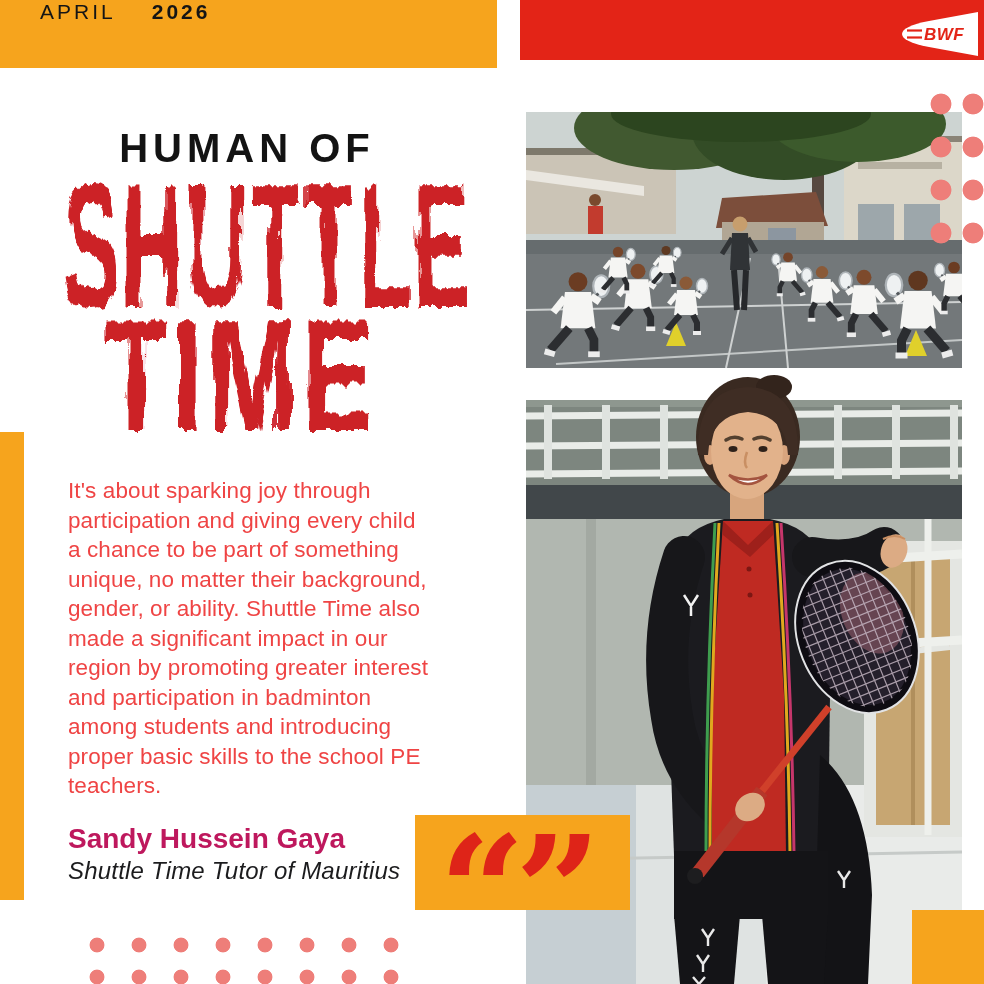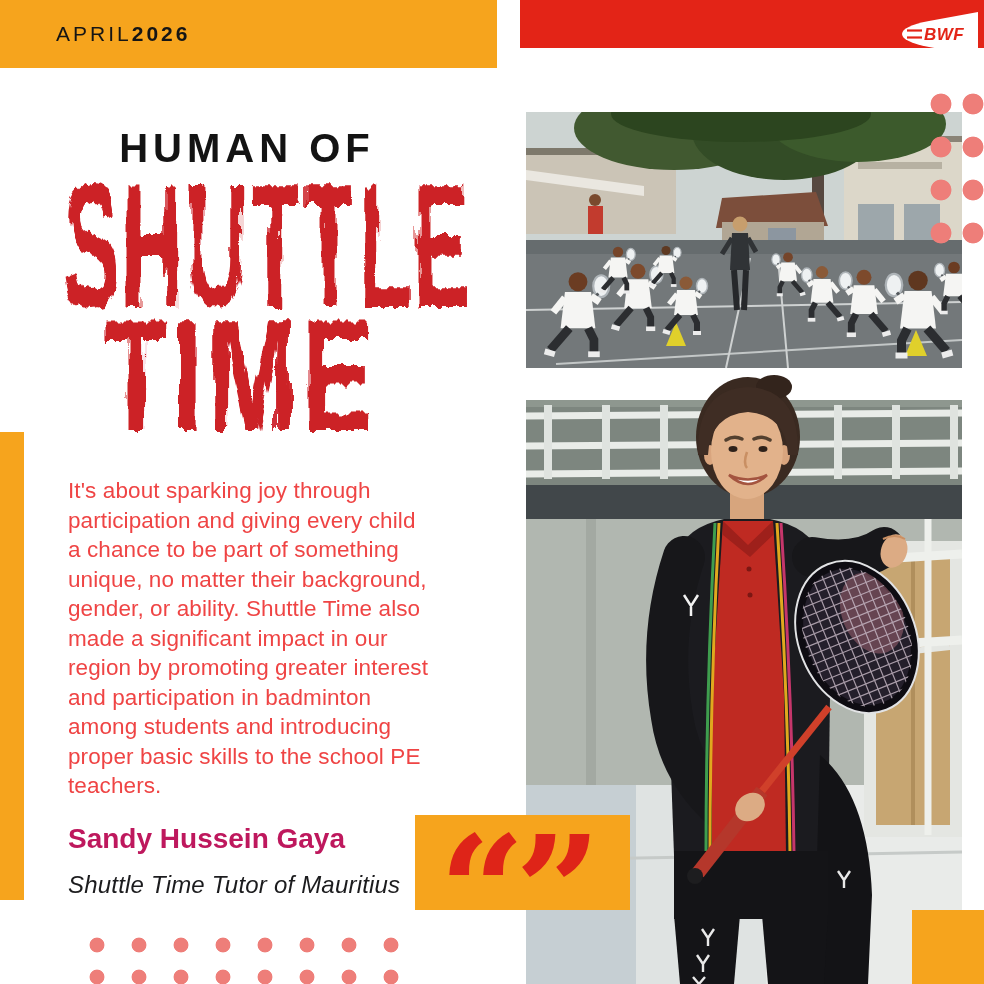--- a/index.html
+++ b/index.html
@@ -2,24 +2,24 @@
 <html><head>
 <meta charset="utf-8">
 <style>
   html,body{margin:0;padding:0;background:#ffffff;}
   #stage{position:relative;width:984px;height:984px;background:#ffffff;overflow:hidden;
          font-family:"Liberation Sans",sans-serif;}
   .abs{position:absolute;}
 
   
   .hdr-left{left:0;top:0;width:497px;height:68px;background:#F6A41D;}
-  .hdr-date{left:56px;top:0;height:68px;display:flex;align-items:center;
+  .hdr-date{left:40px;top:0;height:68px;display:flex;
             font-size:21px;letter-spacing:3px;color:#151515;}
-  .hdr-date .yr{font-weight:bold;}
-  .hdr-right{left:520px;top:0;width:464px;height:48px;background:#E32417;}
+  .hdr-date .yr{font-weight:bold;margin-left:36px;}
+  .hdr-right{left:520px;top:0;width:464px;height:60px;background:#E32417;}
   .bwf-logo{position:absolute;right:6px;top:12px;}
 
   
   .left-strip{left:0;top:432px;width:24px;height:468px;background:#F6A41D;}
   .corner-square{left:912px;top:910px;width:72px;height:74px;background:#F6A41D;}
   .dots-tr{left:925px;top:93px;width:64px;height:172px;
     background-image:radial-gradient(circle at 16px 11px,#EE7E79 10px,rgba(238,126,121,0) 10.8px);
     background-size:32px 43px;background-repeat:repeat;}
   .dots-bl{left:76px;top:931px;width:336px;height:53px;
     background-image:radial-gradient(circle at 21px 14px,#EE7E79 7px,rgba(238,126,121,0) 7.8px);
@@ -27,21 +27,21 @@
 
   
   .title-svg{left:0;top:100px;}
   .title-svg text{font-family:"Liberation Sans",sans-serif;}
 
   
   .quote{left:68px;top:476px;width:418px;font-size:22.5px;line-height:29.5px;
          color:#ef4444;white-space:pre-line;letter-spacing:0.1px;}
   .person{left:68px;top:824px;}
   .person-name{font-size:28px;font-weight:bold;color:#be185d;line-height:30px;}
-  .person-role{font-size:24px;font-style:italic;color:#1c1c1e;margin-top:17px;letter-spacing:0.2px;}
+  .person-role{font-size:24px;font-style:italic;color:#1c1c1e;margin-top:3px;letter-spacing:0.2px;}
 
   
   .quote-box{left:415px;top:815px;width:215px;height:95px;background:#F6A41D;overflow:visible;}
   .qmark{position:absolute;top:0;font-family:"DejaVu Serif",serif;font-weight:bold;
          font-size:150px;line-height:150px;color:#DE2418;}
   .q-open{left:24px;}
   .q-close{left:100px;}
 
   
   .photo-top{left:526px;top:112px;}

